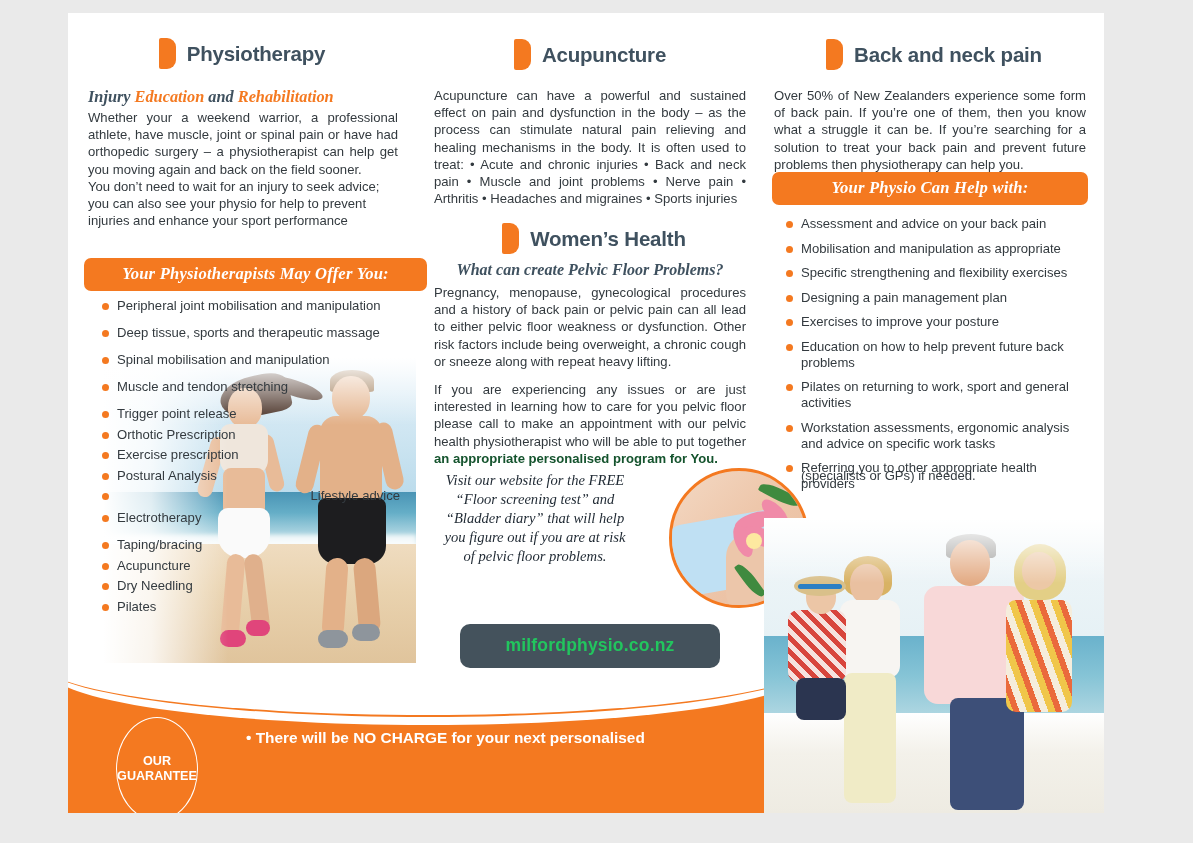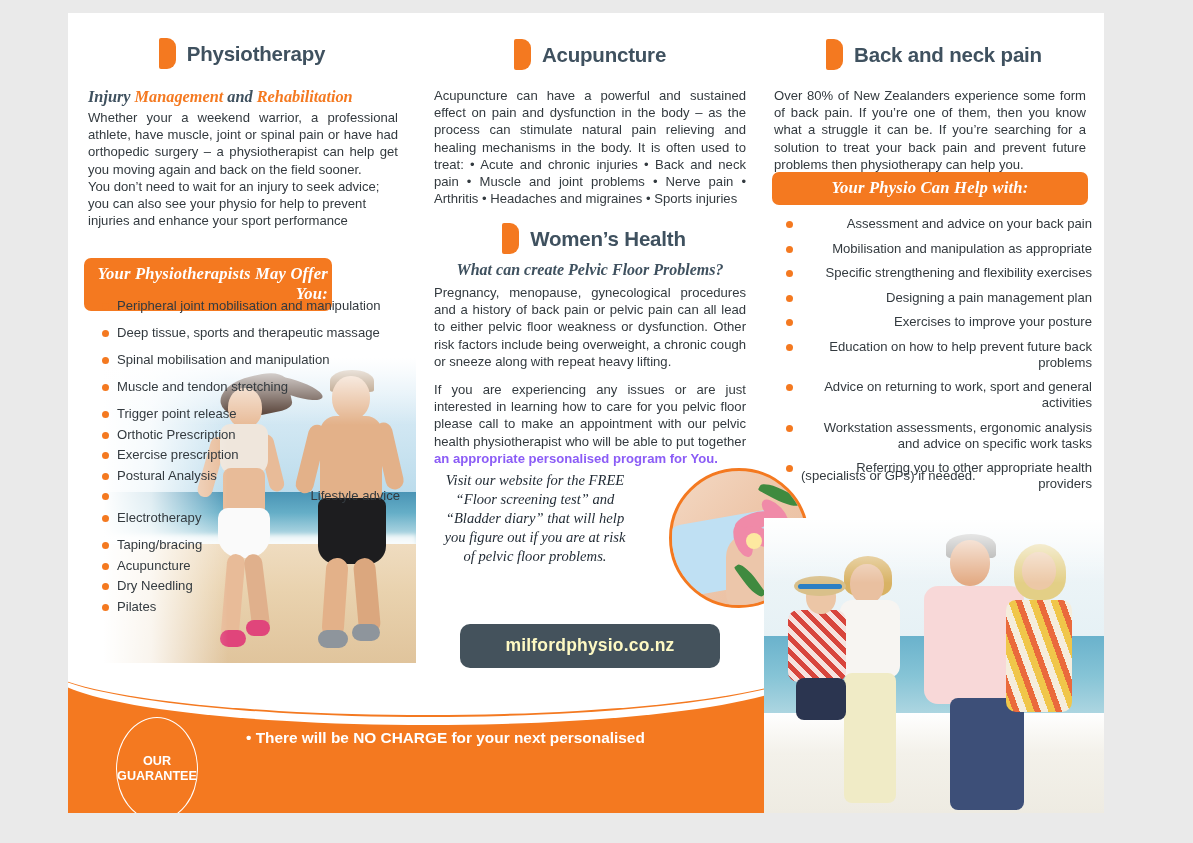--- a/index.html
+++ b/index.html
@@ -57,21 +57,21 @@
   
   .blist{list-style:none;margin:0;padding:0;}
   .blist li{
     position:relative;padding-left:17px;
     font-size:13.1px;line-height:16px;color:#333a3f;
   }
   .blist li::before{
     content:"";position:absolute;left:2px;top:5px;
     width:7px;height:7px;border-radius:50%;background:#f47920;
   }
-  .blist.sp-wide li{margin-bottom:8.5px;text-align:right;}
+  .blist.sp-wide li{margin-bottom:8.5px;}
   .plain-line{
     font-size:13.1px;line-height:16px;color:#333a3f;
     padding-left:17px;
   }
 
   
   .photo{position:absolute;overflow:hidden;}
 
   
   #runner-photo{left:0;top:345px;width:348px;height:305px;}
@@ -153,21 +153,21 @@
   .fg-m-hair{left:182px;top:16px;width:50px;height:24px;border-radius:50% 50% 12% 12%;background:#9a9a98;}
   .fg-m-shirt{left:160px;top:68px;width:100px;height:118px;border-radius:14px;background:#f8d8d8;}
   .fg-m-pants{left:186px;top:180px;width:74px;height:112px;border-radius:8px;background:#3d4f78;}
   .fg-g-head{left:258px;top:34px;width:34px;height:38px;border-radius:48%;background:#ecc8a6;}
   .fg-g-hair{left:250px;top:26px;width:52px;height:56px;border-radius:50% 50% 40% 40%;background:#e3cf86;}
   .fg-g-dress{left:242px;top:82px;width:66px;height:112px;border-radius:10px;
     background:repeating-linear-gradient(70deg,#f0c64a 0 7px,#ea6a3c 7px 13px,#f5eddc 13px 20px);}
 
   
   .site-btn{
-    background:#44525c;border-radius:10px;color:#fef9c3;text-align:center;
+    background:#44525c;border-radius:10px;color:#22c55e;text-align:center;
     font-size:17.5px;font-weight:bold;padding:11px 0 12px;letter-spacing:.2px;
   }
 
   
   #guarantee{
     position:absolute;left:0;top:668px;width:696px;height:132px;
     background:#f47920;overflow:hidden;
   }
   #guarantee .arc{
     position:absolute;left:-20px;top:-66px;width:760px;height:110px;
@@ -194,28 +194,28 @@
 
   <div class="col col-left">
 
     <div class="sec-head" style="margin-top:25px;">
       <div class="tab-mark"></div>
       <div class="sec-title">Physiotherapy</div>
     </div>
 
     <div style="position:absolute;left:20px;top:74px;width:310px;">
       <div class="sub-head">
-        <span>Injury </span><span class="hl">Management</span><span> and </span><span class="hl">Rehabilitation</span>
+        <span>Injury </span><span class="hl">Education</span><span> and </span><span class="hl">Rehabilitation</span>
       </div>
       <div class="body-txt">Whether your a weekend warrior, a professional athlete, have muscle, joint or spinal pain or have had orthopedic surgery – a physiotherapist can help get you moving again and back on the field sooner.</div>
 
       <div class="body-txt" style="text-align:left;">You don’t need to wait for an injury to seek advice; you can also see your physio for help to prevent injuries and enhance your sport performance</div>
     </div>
 
-    <div class="pill" style="position:absolute;left:16px;top:245px;width:248px;box-sizing:border-box;text-align:right;">Your Physiotherapists May Offer You:</div>
+    <div class="pill" style="position:absolute;left:16px;top:245px;width:343px;box-sizing:border-box;">Your Physiotherapists May Offer You:</div>
 
     <div class="photo" id="runner-photo">
       <div class="beach-sky"></div>
       <div class="beach-sea"></div>
       <div class="wave-foam"></div>
       <div class="beach-sand"></div>
       <div class="rf rf-hair"></div>
       <div class="rf rf-hair2"></div>
       <div class="rf rf-head"></div>
       <div class="rf rf-armL"></div>
@@ -269,21 +269,21 @@
     <div class="body-txt" style="position:absolute;left:18px;top:74px;width:312px;">Acupuncture can have a powerful and sustained effect on pain and dysfunction in the body – as the process can stimulate natural pain relieving and healing mechanisms in the body.  It is often used to treat: • Acute and chronic injuries • Back and neck pain • Muscle and joint problems • Nerve pain • Arthritis • Headaches and migraines • Sports injuries</div>
 
     <div class="sec-head" style="position:absolute;left:4px;top:210px;width:100%;">
       <div class="tab-mark"></div>
       <div class="sec-title">Women’s Health</div>
     </div>
 
     <div style="position:absolute;left:18px;top:248px;width:312px;">
       <div class="sub-head" style="text-align:center;font-size:16px;">What can create Pelvic Floor Problems?</div>
       <div class="body-txt" style="margin-top:5px;">Pregnancy, menopause, gynecological procedures and a history of back pain or pelvic pain can all lead to either pelvic floor weakness or dysfunction.  Other risk factors include being overweight, a chronic cough or sneeze along with repeat heavy lifting.</div>
-      <div class="body-txt" style="margin-top:11px;"><span>If you are experiencing any issues or are just interested in learning how to care for you pelvic floor please call to make an appointment with our pelvic health physiotherapist who will be able to put together </span><span style="color:#8b5cf6;font-weight:bold;">an appropriate personalised program for You.</span></div>
+      <div class="body-txt" style="margin-top:11px;"><span>If you are experiencing any issues or are just interested in learning how to care for you pelvic floor please call to make an appointment with our pelvic health physiotherapist who will be able to put together </span><span style="color:#14532d;font-weight:bold;">an appropriate personalised program for You.</span></div>
     </div>
 
     <div style="position:absolute;left:24px;top:458px;width:190px;text-align:center;
                 font-family:'Liberation Serif',serif;font-style:italic;font-size:14.6px;
                 line-height:19px;color:#1f2933;white-space:pre-line;">Visit our website for the FREE
 “Floor screening test” and “Bladder diary” that will help you figure out if you are at risk of pelvic floor problems.</div>
 
     <div class="photo" id="pelvic-photo">
       <div class="pv-skirt"></div>
       <div class="pv-leg"></div>
@@ -300,21 +300,21 @@
     <div class="site-btn" style="position:absolute;left:44px;top:611px;width:260px;">milfordphysio.co.nz</div>
   </div>
 
   <div class="col col-right">
 
     <div class="sec-head" style="margin-top:26px;">
       <div class="tab-mark"></div>
       <div class="sec-title">Back and neck pain</div>
     </div>
 
-    <div class="body-txt" style="position:absolute;left:10px;top:74px;width:312px;">Over 80% of New Zealanders experience some form of back pain. If you’re one of them, then you know what a struggle it can be. If you’re searching for a solution to treat your back pain and prevent future problems then physiotherapy can help you.</div>
+    <div class="body-txt" style="position:absolute;left:10px;top:74px;width:312px;">Over 50% of New Zealanders experience some form of back pain. If you’re one of them, then you know what a struggle it can be. If you’re searching for a solution to treat your back pain and prevent future problems then physiotherapy can help you.</div>
 
     <div class="pill" style="position:absolute;left:8px;top:159px;width:316px;box-sizing:border-box;">Your Physio Can Help with:</div>
 
     <div class="photo" id="family-photo">
       <div class="fb-sky"></div>
       <div class="fb-sea"></div>
       <div class="fb-foam"></div>
       <div class="fg fg-w-hair"></div>
       <div class="fg fg-w-head"></div>
       <div class="fg fg-w-top"></div>
@@ -334,21 +334,21 @@
       <div class="fade-top"></div>
     </div>
 
     <ul class="blist sp-wide" id="help-list" style="position:absolute;left:20px;top:203px;width:308px;">
         <li>Assessment and advice on your back pain</li>
         <li>Mobilisation and manipulation as appropriate</li>
         <li>Specific strengthening and flexibility exercises</li>
         <li>Designing a pain management plan</li>
         <li>Exercises to improve your posture</li>
         <li>Education on how to help prevent future back problems</li>
-        <li>Advice on returning to work, sport and general activities</li>
+        <li>Pilates on returning to work, sport and general activities</li>
         <li>Workstation assessments, ergonomic analysis and advice on specific work tasks</li>
         <li>Referring you to other appropriate health providers</li>
       </ul>
 
     <div class="plain-line" style="position:absolute;left:20px;top:455px;width:300px;">(specialists or GPs) if needed.</div>
   </div>
 
   <div id="guarantee">
     <div class="arc"></div>
     <div class="arcline"></div>

